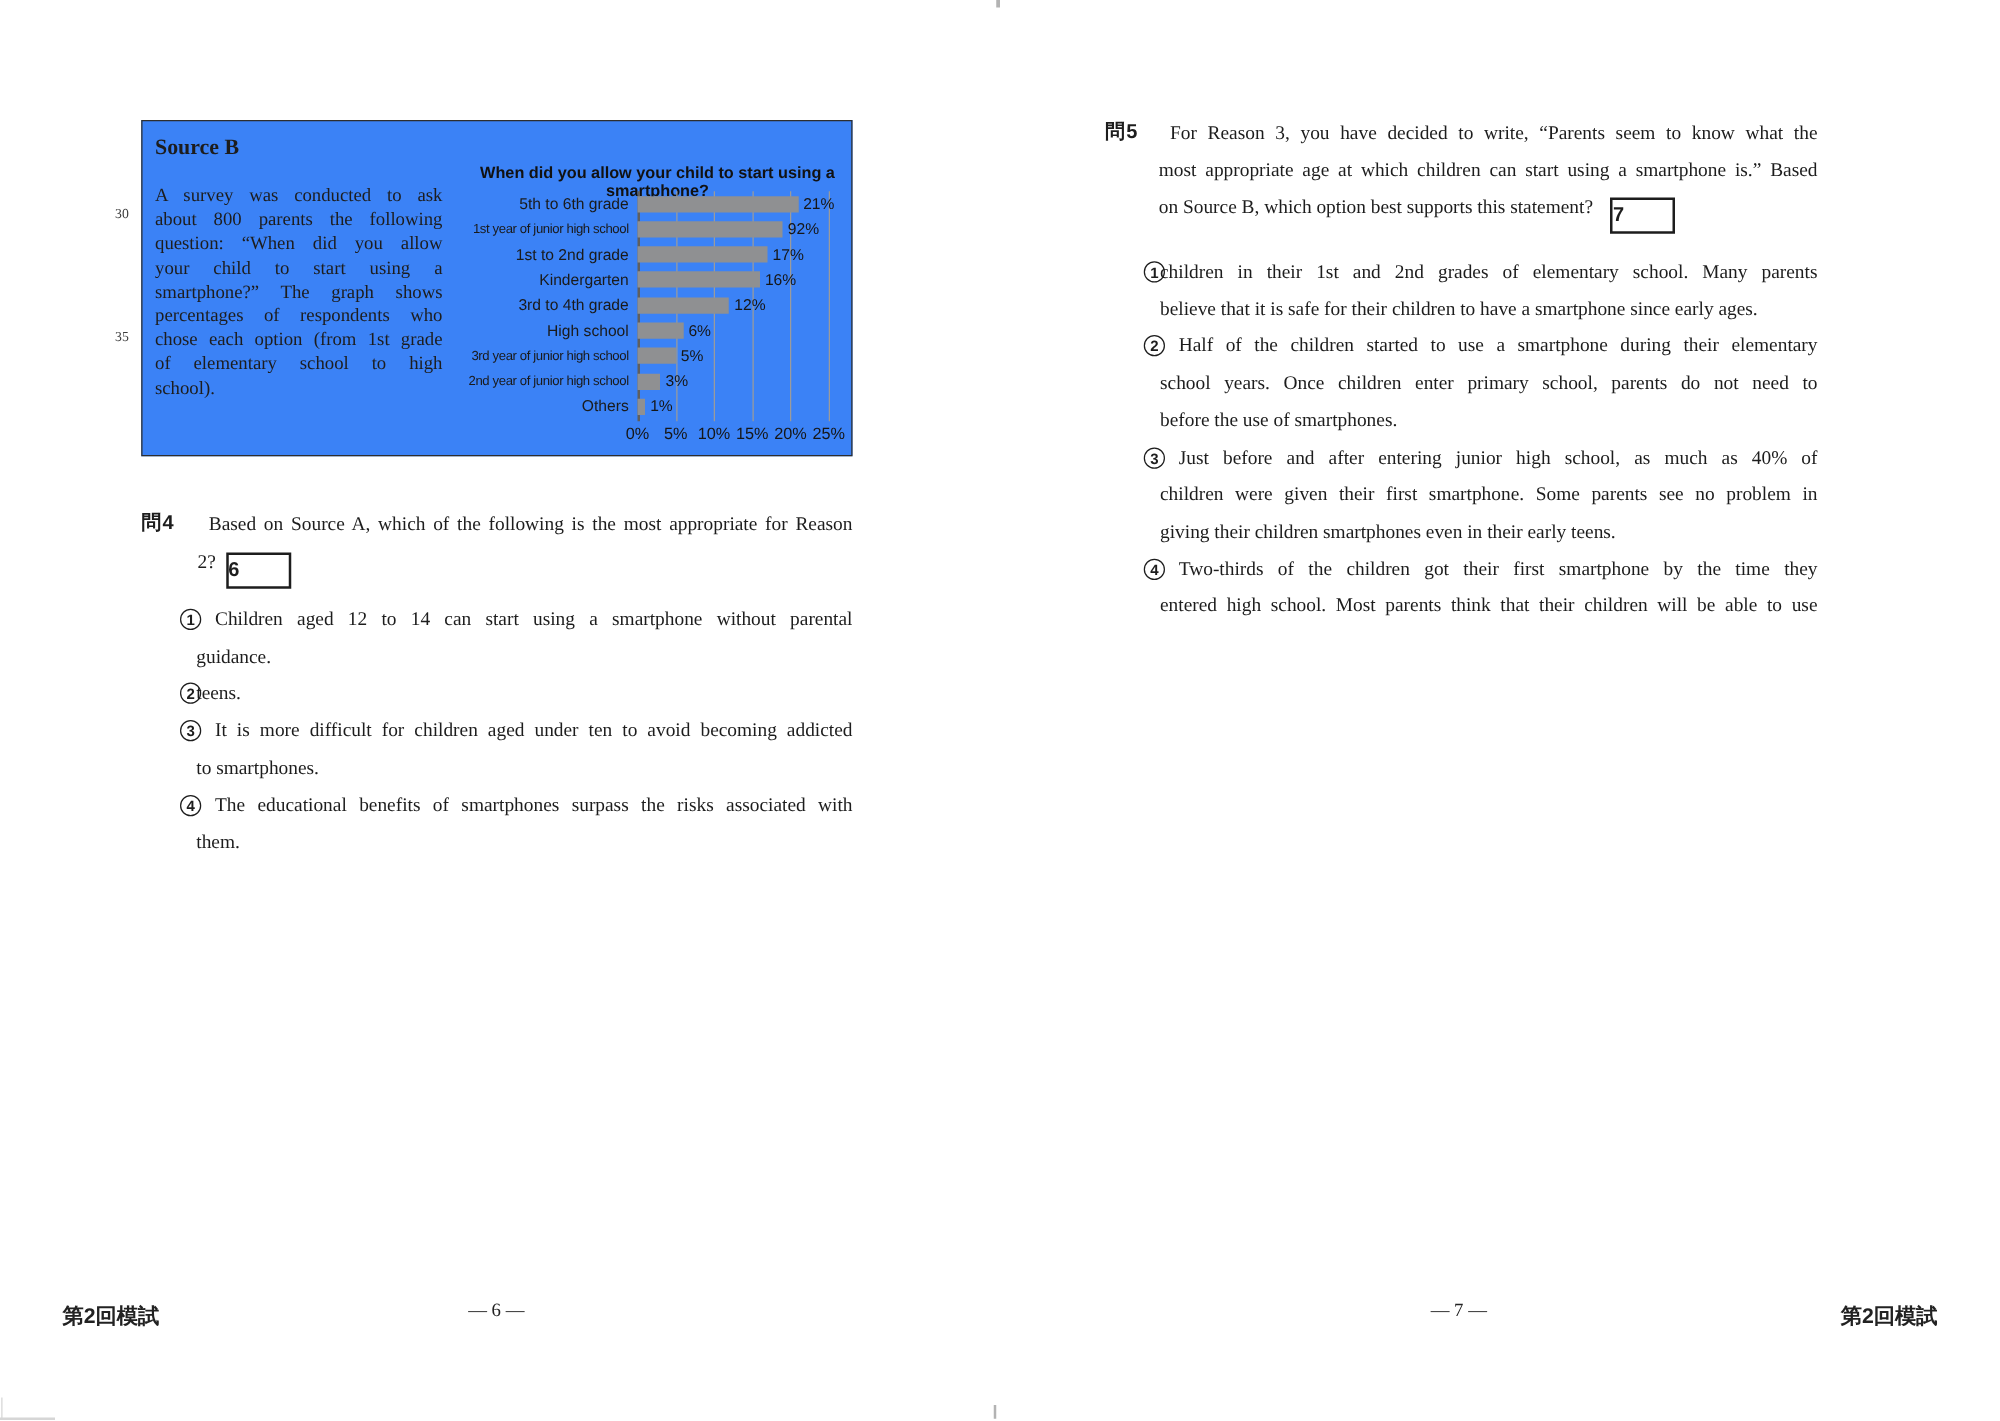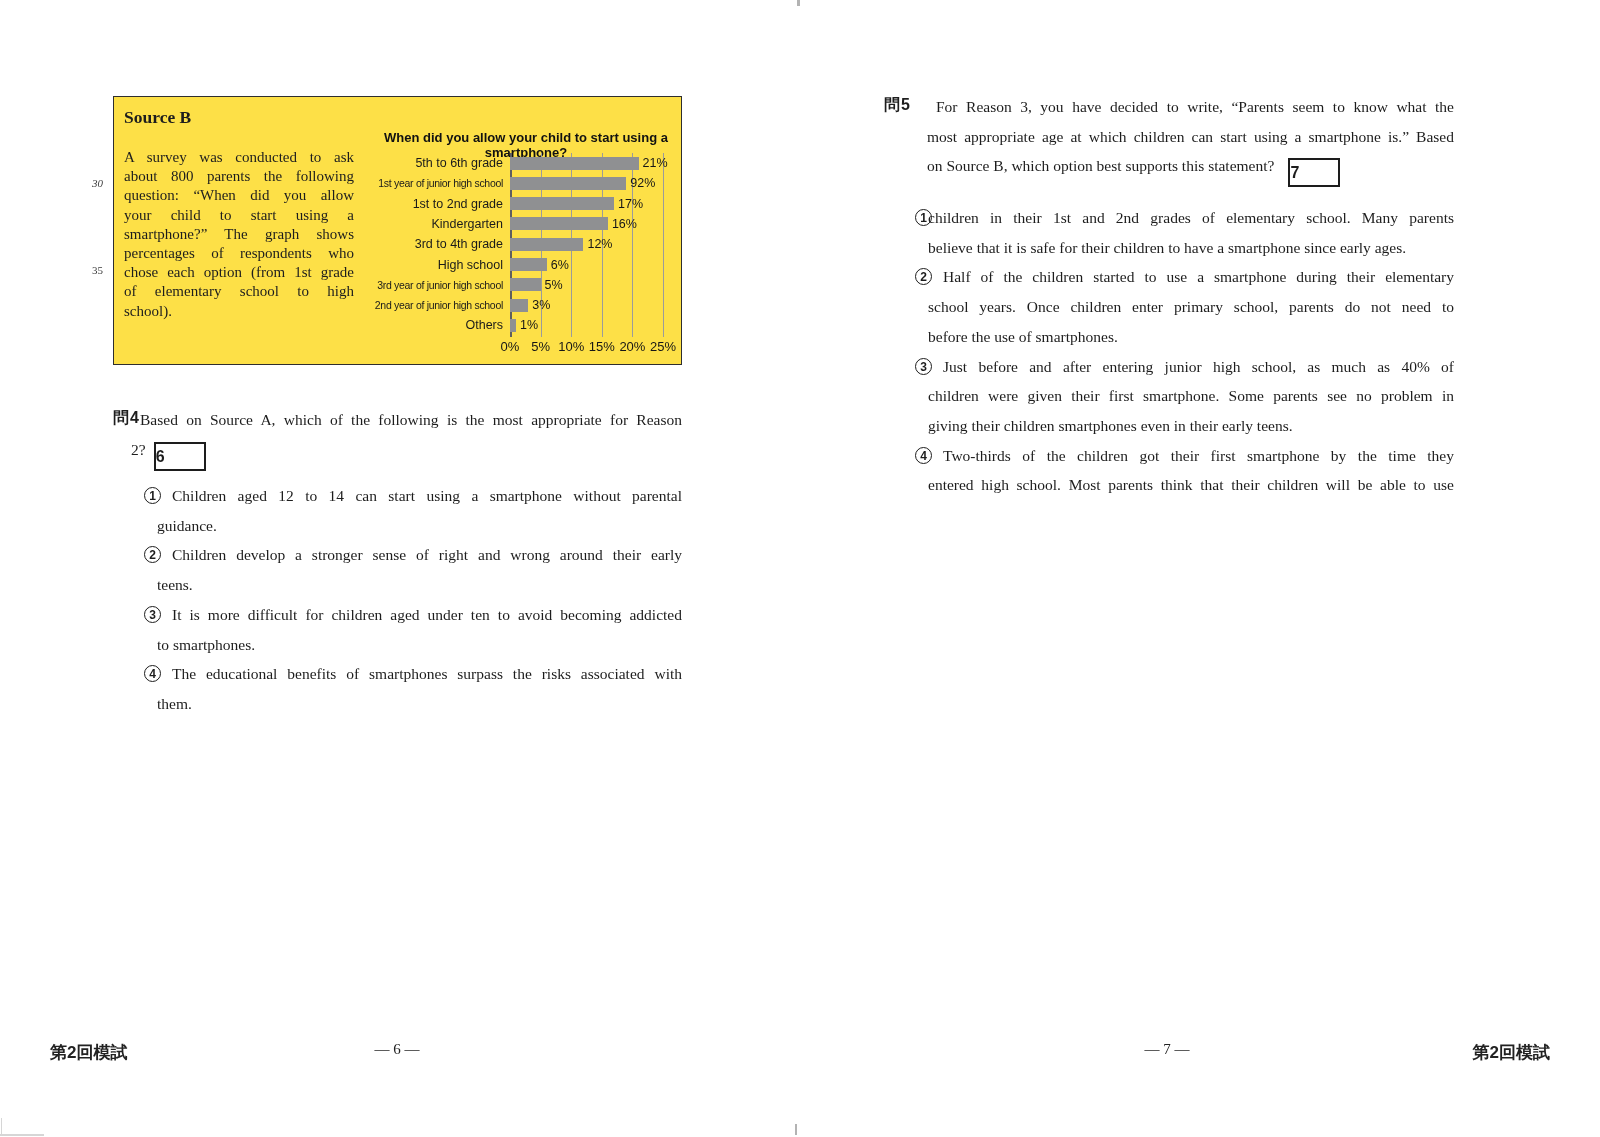--- a/index.html
+++ b/index.html
@@ -7,21 +7,21 @@
     width:1600px; height:1137px; position:relative;
     background:#ffffff; color:#1d1d1d;
     font-family:"Liberation Serif", serif;
     overflow:hidden;
   }
   .abs { position:absolute; }
 
   
   .sourcebox {
     left:113px; top:96px; width:569px; height:269px;
-    border:1.5px solid #2e2e2e; box-sizing:border-box; background:#fde047;
+    border:1.5px solid #2e2e2e; box-sizing:border-box; background:#3b82f6;
   }
   .source-title { position:absolute; left:10px; top:10px; font-size:17.5px; font-weight:bold; }
   .source-para  { position:absolute; left:10px; top:51px; width:230px; font-size:15px; line-height:19.2px; }
 
   .jline { text-align:justify; text-align-last:justify; }
   .jline.lastline { text-align-last:left; }
 
   
   .chart-title {
     position:absolute; left:253px; top:33px; width:318px; text-align:center;
@@ -50,21 +50,21 @@
 
   
   .linenum { width:24px; text-align:right; font-size:11px; color:#3c3c3c; }
 
   
   .question { position:absolute; }
   .qlabel {
     position:absolute; left:0; top:3px;
     font-family:"Liberation Sans", sans-serif; font-weight:bold; font-size:16px; letter-spacing:1px;
   }
-  .qtext { margin-left:18px; }
+  .qtext { margin-left:45px; }
   .q5 .qtext { margin-left:43px; }
   .qtext .jline, .oline { font-size:15.5px; line-height:29.7px; }
   .qtext .jline.first { text-indent:9px; }
 
   .ansbox {
     display:inline-block; width:48px; height:25px; border:2px solid #1d1d1d;
     text-align:center; line-height:25px; vertical-align:-7px; background:#fff;
     font-family:"Liberation Sans", sans-serif; font-weight:bold; font-size:16px;
     text-indent:0;
   }
@@ -93,21 +93,21 @@
 </head>
 <body>
 
 <div class="abs mark" style="left:797px; top:0; width:3px; height:6px;"></div>
 <div class="abs mark" style="left:795px; top:1124px; width:2px; height:11px;"></div>
 <div class="abs" style="left:1px; top:1118px; width:1px; height:18px; background:#d6d6d6;"></div>
 <div class="abs" style="left:0; top:1134px; width:44px; height:1.5px; background:#d6d6d6;"></div>
 
 <div>
 
-  <div class="abs linenum" style="left:79px; top:177px;font-style:italic;">30</div>
+  <div class="abs linenum" style="left:79px; top:165px;">30</div>
   <div class="abs linenum" style="left:79px; top:264px;">35</div>
 
   <div class="abs sourcebox">
     <div class="source-title">Source B</div>
     <div class="source-para">
         <div class="jline">A survey was conducted to ask</div>
         <div class="jline">about 800 parents the following</div>
         <div class="jline">question: “When did you allow</div>
         <div class="jline">your child to start using a</div>
         <div class="jline">smartphone?” The graph shows</div>
@@ -174,21 +174,20 @@
   </div>
 
   <div class="options q4" style="left:113px; top:481px; width:569px;">
       <div class="option">
         <span class="circ">1</span>
         <div class="jline oline first">Children aged 12 to 14 can start using a smartphone without parental</div>
         <div class="jline oline lastline">guidance.</div>
       </div>
       <div class="option">
         <span class="circ">2</span>
-        <div class="jline oline first">Children develop a stronger sense of right and wrong around their early</div>
         <div class="jline oline lastline">teens.</div>
       </div>
       <div class="option">
         <span class="circ">3</span>
         <div class="jline oline first">It is more difficult for children aged under ten to avoid becoming addicted</div>
         <div class="jline oline lastline">to smartphones.</div>
       </div>
       <div class="option">
         <span class="circ">4</span>
         <div class="jline oline first">The educational benefits of smartphones surpass the risks associated with</div>

